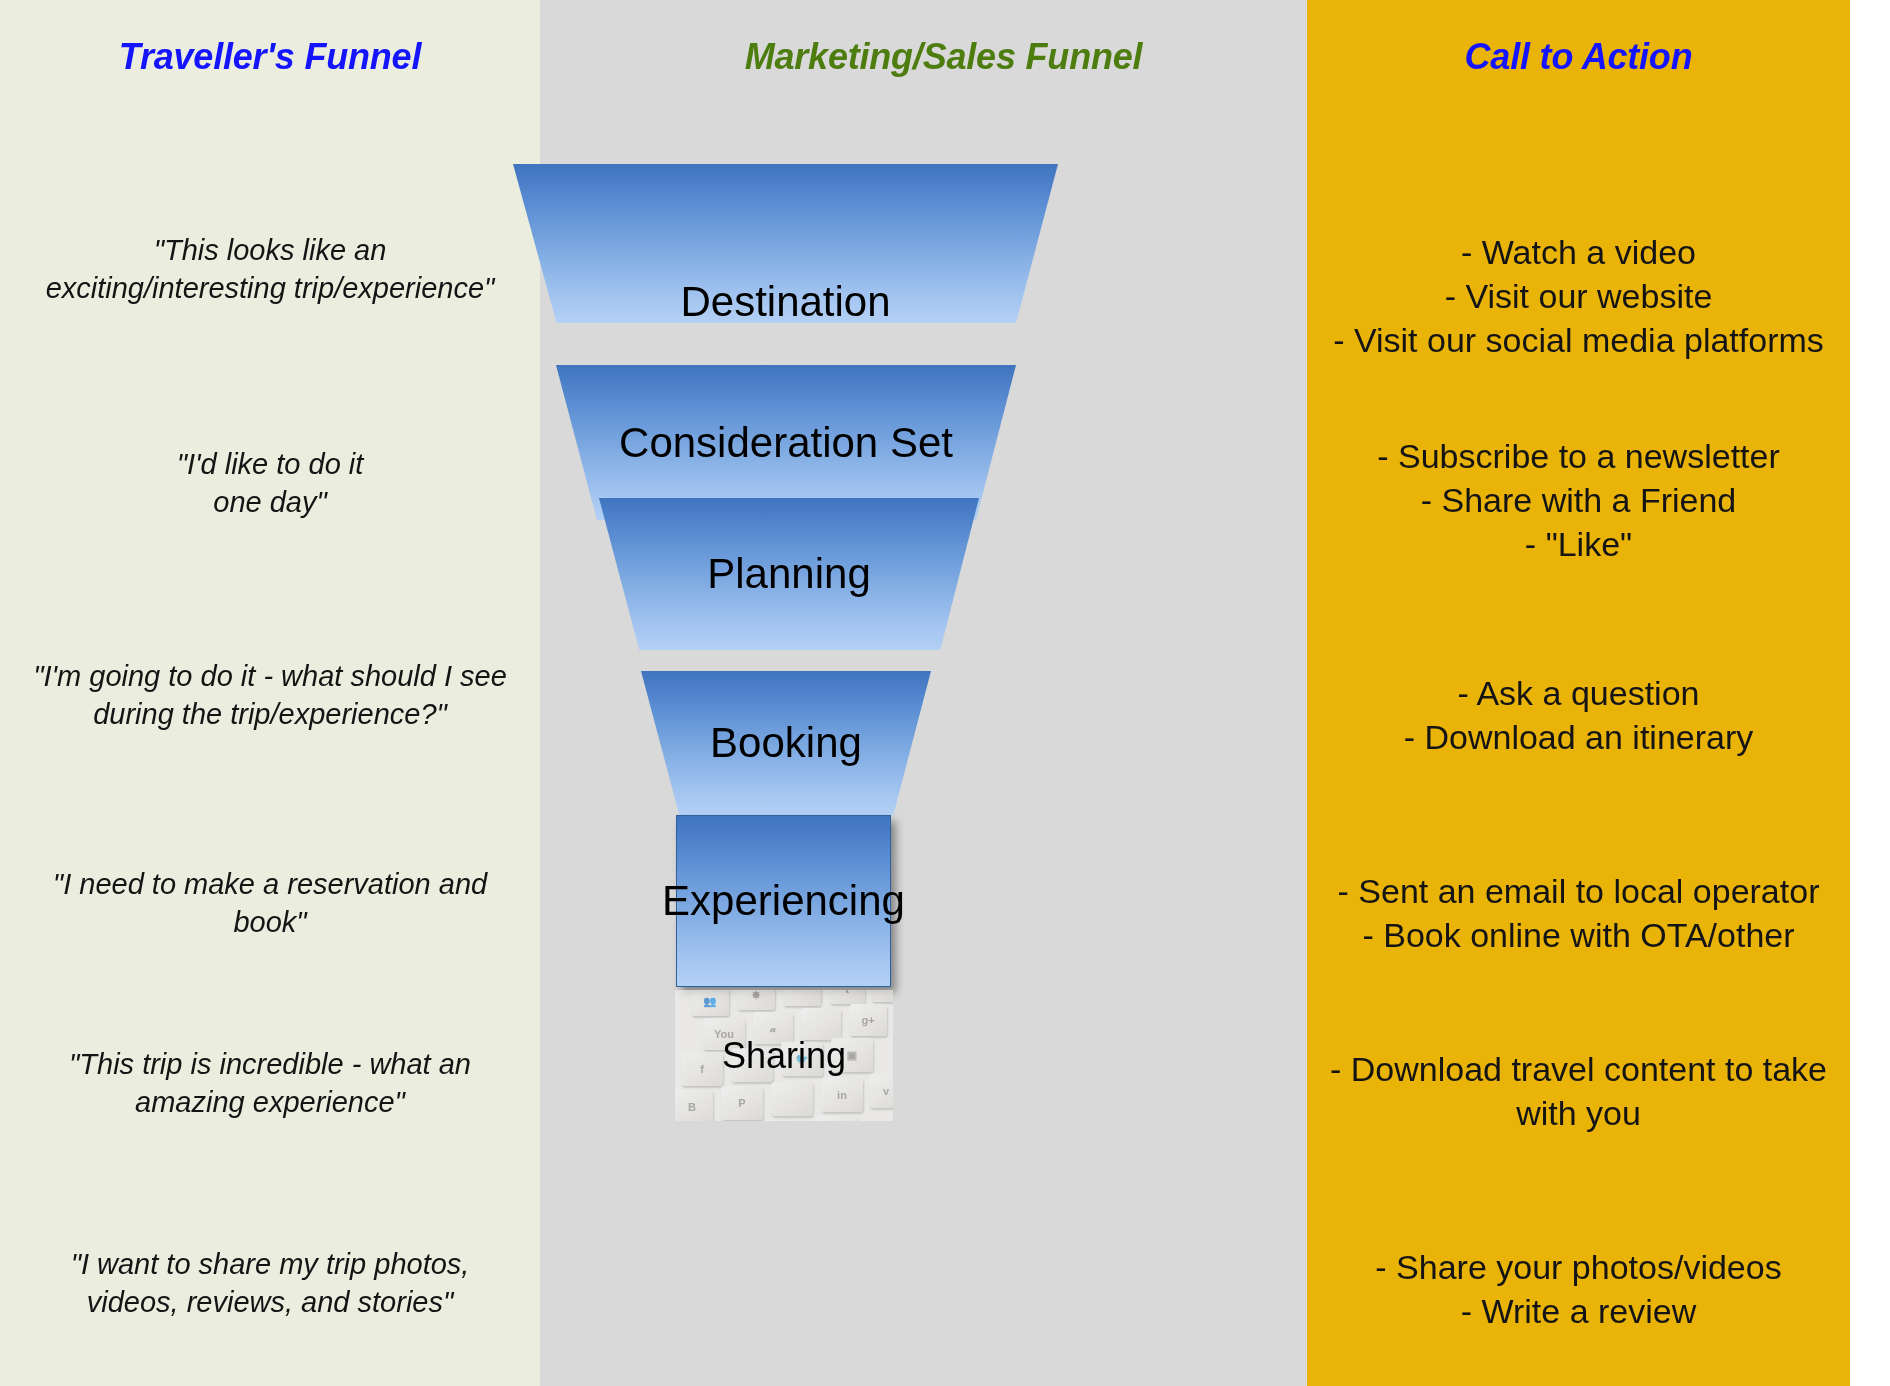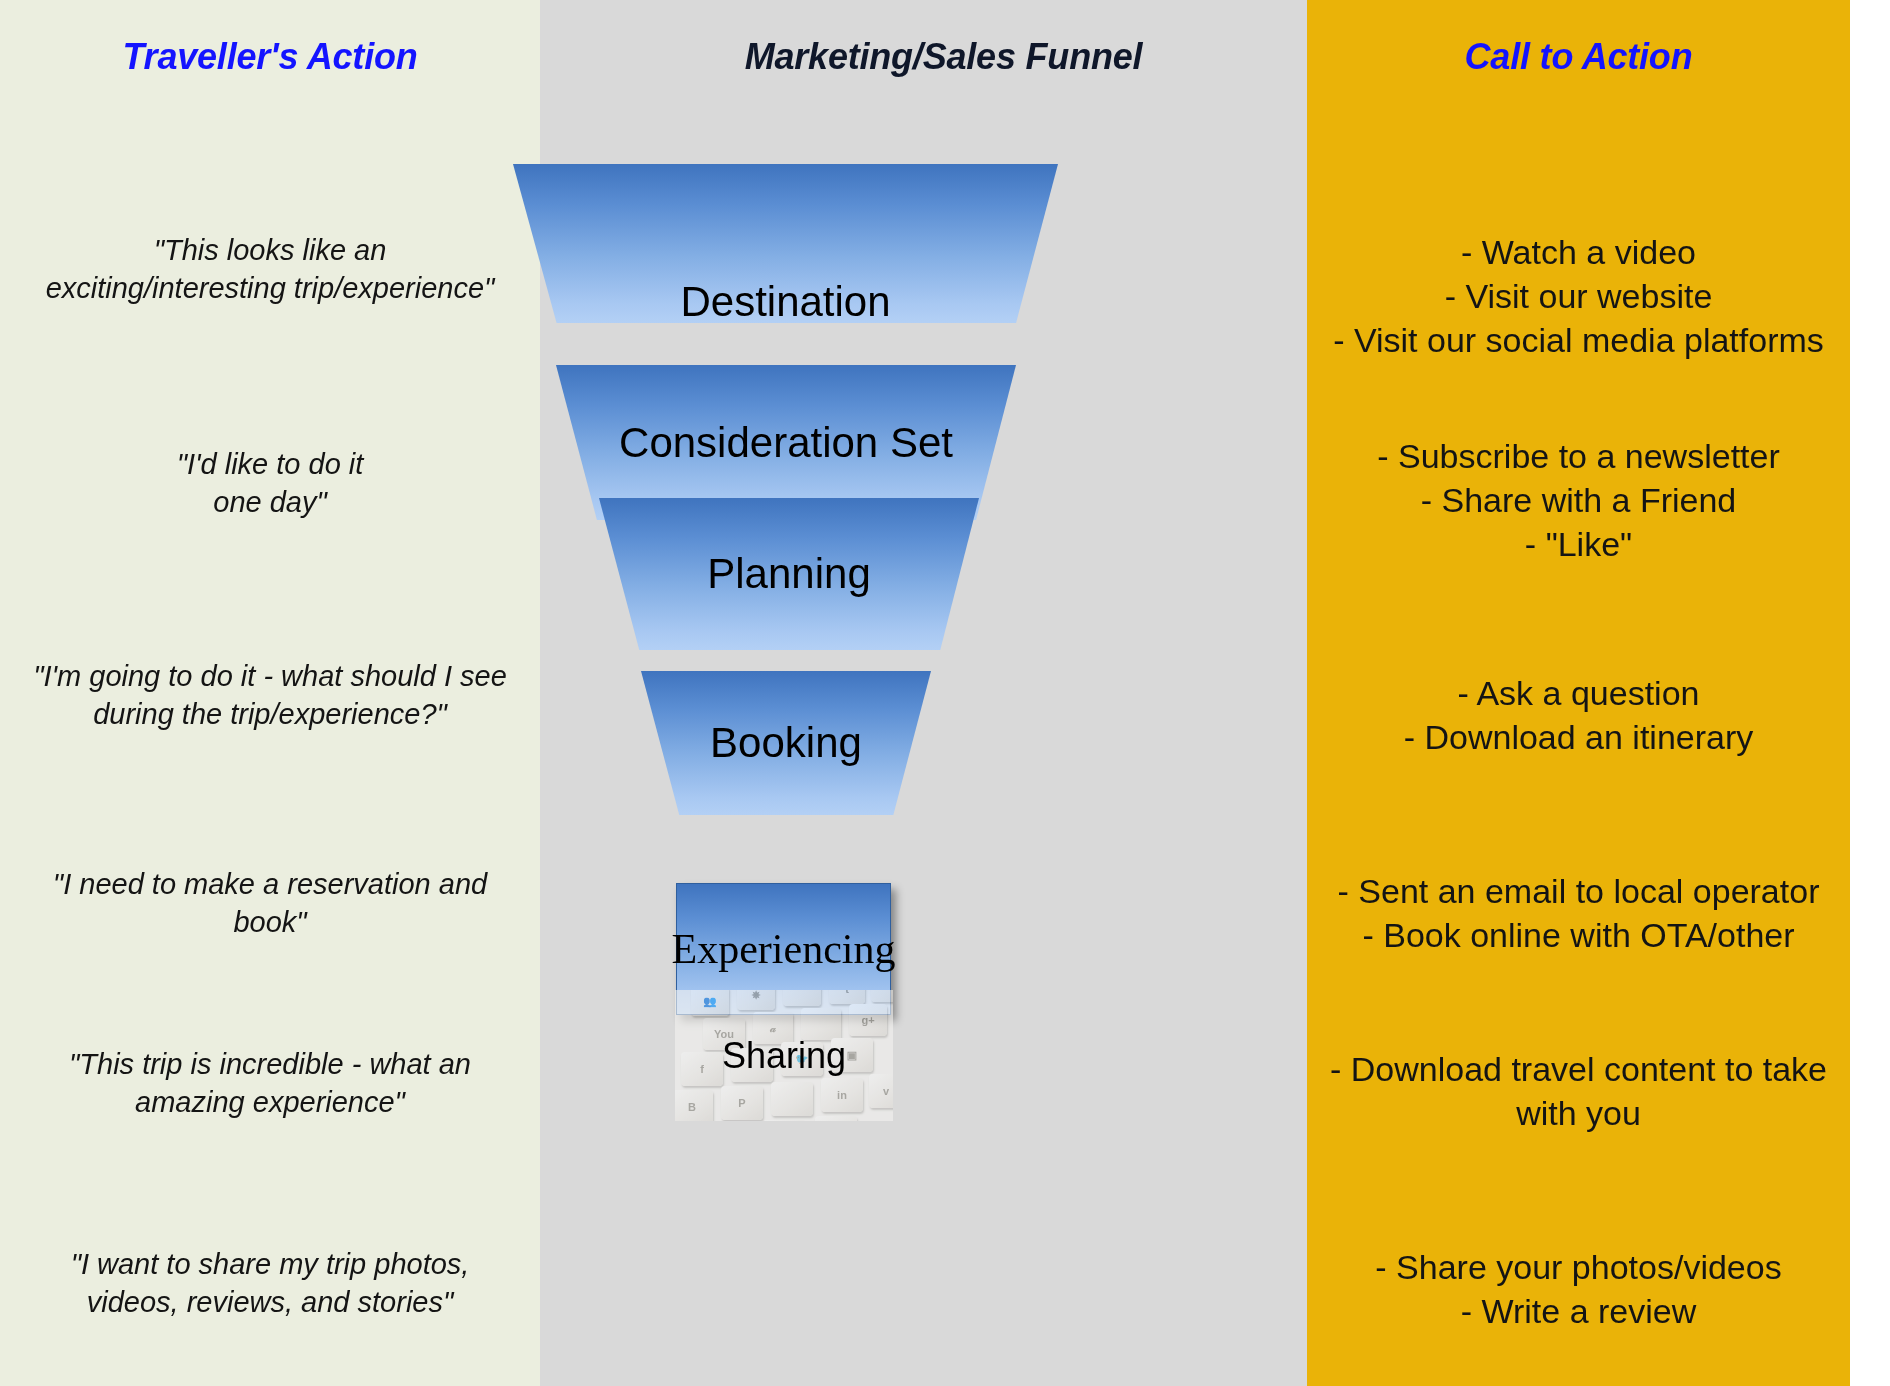--- a/index.html
+++ b/index.html
@@ -48,21 +48,21 @@
     left: 0;
     right: 0;
     top: 36px;
     text-align: center;
     font-weight: bold;
     font-style: italic;
     font-size: 36px;
     letter-spacing: -0.2px;
   }
   .col-header.blue { color: #1414ff; }
-  .col-header.black { color: #0f172a; }
+  .col-header.black { color: #4d7c0f; }
 
   
   .side-block {
     position: absolute;
     box-sizing: border-box;
     text-align: center;
     color: #141414;
     line-height: 1.30;
   }
   #col-left .side-block {
@@ -129,21 +129,21 @@
   }
 
   #stage-booking {
     left: 641px; top: 671px; width: 290px; height: 144px;
   }
   #stage-booking .stage-shape {
     clip-path: polygon(0% 0%, 100% 0%, 87.0% 100%, 13.2% 100%);
   }
 
   #stage-experiencing {
-    left: 676px; top: 883px; width: 215px; height: 132px; font-family: Liberation Serif, serif;
+    left: 676px; top: 815px; width: 215px; height: 172px;
   }
 
   
   #stage-sharing {
     position: absolute;
     left: 675px; top: 990px; width: 218px; height: 131px;
     display: flex; align-items: center; justify-content: center;
   }
   #sharing-photo {
     position: absolute;
@@ -182,21 +182,21 @@
   .k-ms   { color: #9a9a92; font-size: 15px; }
   .k-fl1  { color: #7fa8d8; font-size: 15px; }
   .k-sun  { color: #cfc264; font-size: 15px; }
 </style>
 </head>
 <body>
 
 <div id="canvas">
 
   <div class="col" id="col-left">
-    <div class="col-header blue">Traveller's Action</div>
+    <div class="col-header blue">Traveller's Funnel</div>
 
     <div class="side-block" style="top:232px;">
       <span class="line">"This looks like an</span>
       <span class="line">exciting/interesting trip/experience"</span>
     </div>
 
     <div class="side-block" style="top:446px;">
       <span class="line">"I'd like to do it</span>
       <span class="line">one day"</span>
     </div>

